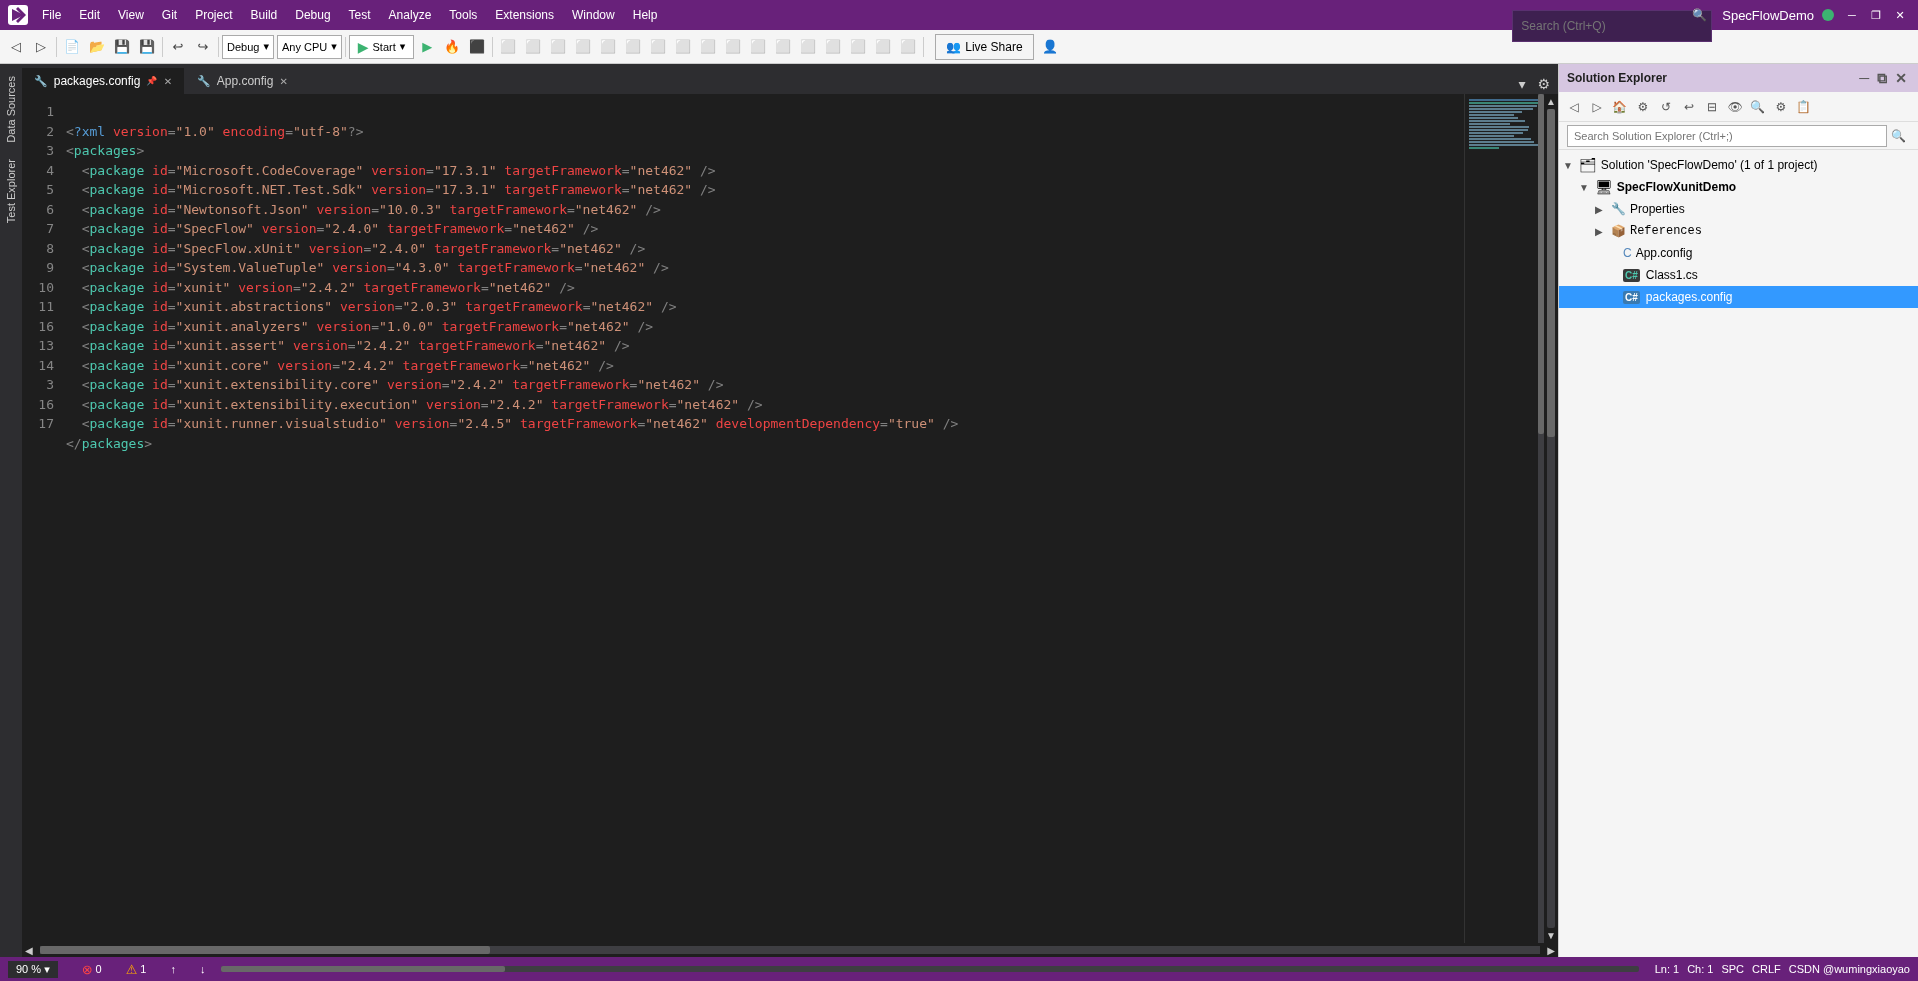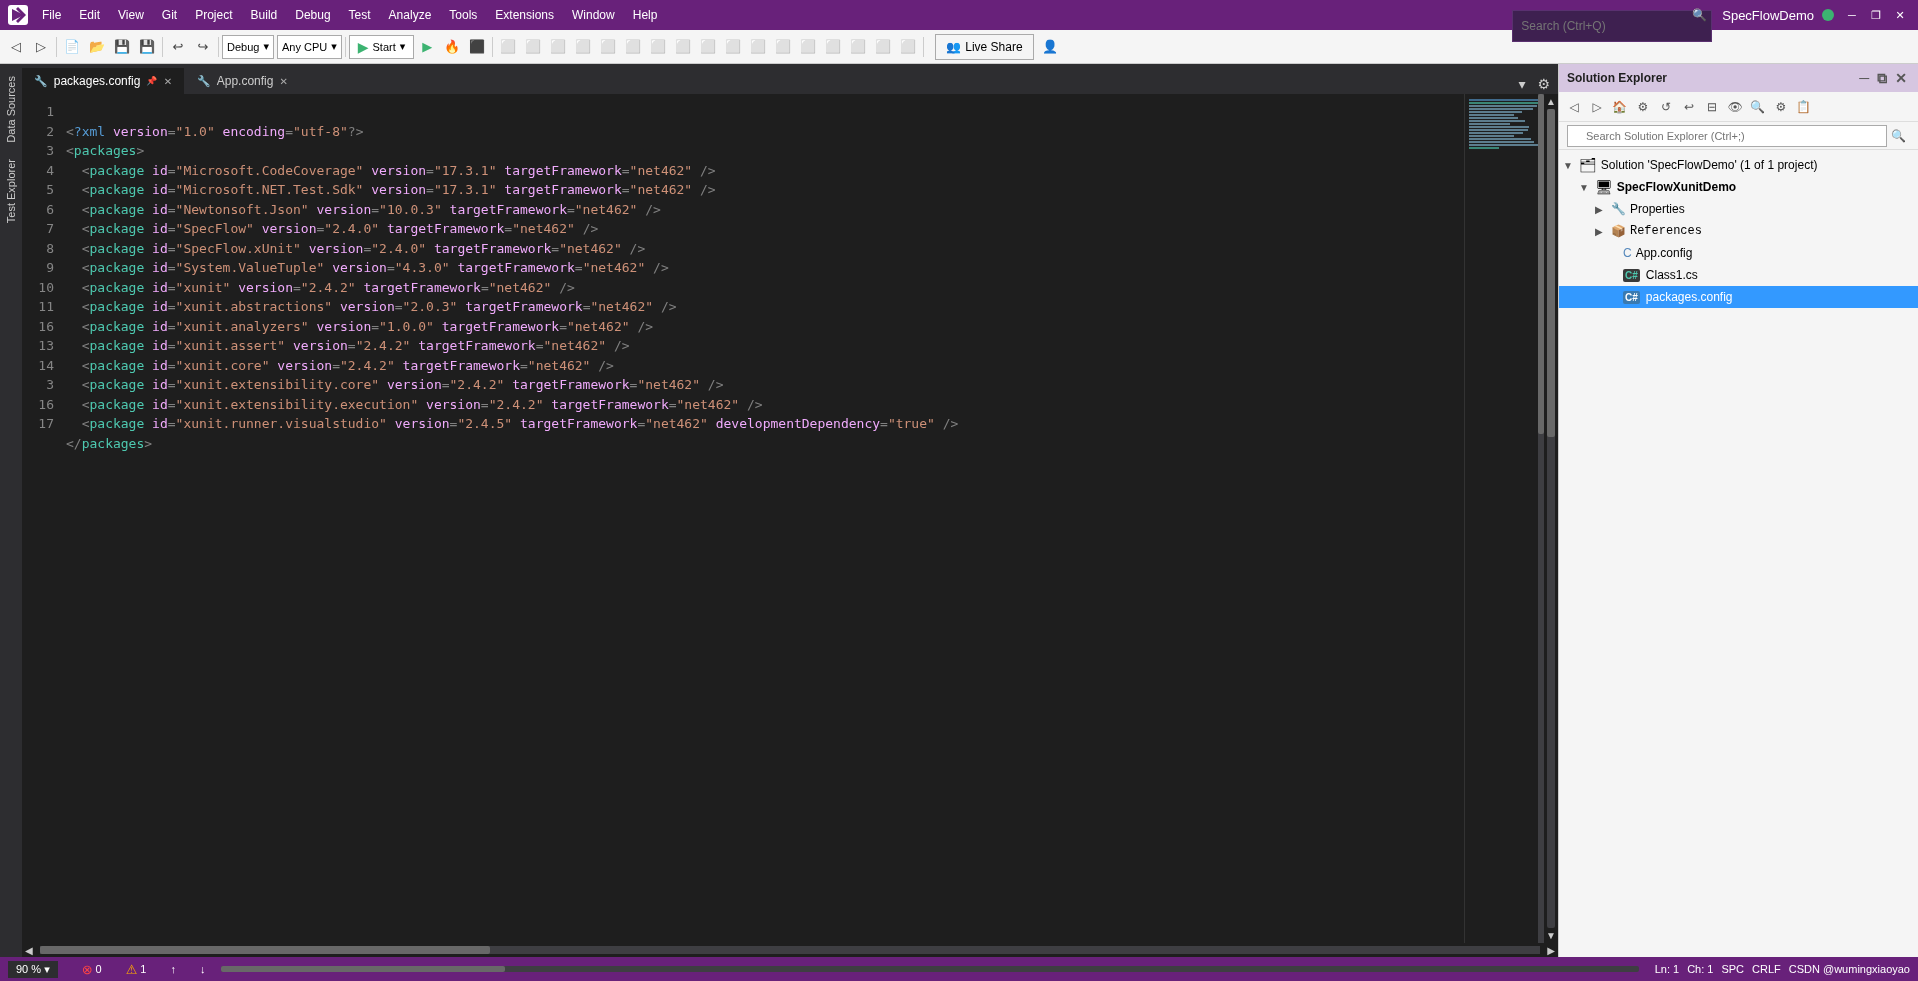--- a/index.html
+++ b/index.html
@@ -168,21 +168,21 @@
       font-family: 'Consolas', monospace;
       font-size: 13px;
       line-height: 1.5;
       padding: 8px 4px;
       overflow-x: auto;
       white-space: pre;
       color: #d4d4d4;
     }
     .xml-decl { color: #569cd6; }
     .xml-tag { color: #4ec9b0; }
-    .xml-attr { color: #f0abfc; }
+    .xml-attr { color: #ef4444; }
     .xml-val { color: #ce9178; }
     .xml-bracket { color: #808080; }
 
     
     #minimap {
       width: 80px;
       background: #1e1e1e;
       border-left: 1px solid #333;
       position: relative;
       overflow: hidden;
@@ -544,21 +544,21 @@
       <div class="se-toolbar-btn">↺</div>
       <div class="se-toolbar-btn">↩</div>
       <div class="se-toolbar-btn">⊟</div>
       <div class="se-toolbar-btn">👁</div>
       <div class="se-toolbar-btn">🔍</div>
       <div class="se-toolbar-btn">⚙</div>
       <div class="se-toolbar-btn">📋</div>
     </div>
 
     <div id="se-search">
-      <input type="text" style="flex: 1 1 0%; border: 1px solid rgb(170, 170, 170); padding: 2px 18px; font-size: 11px; height: 22px;" placeholder="Search Solution Explorer (Ctrl+;)">
+      <input type="text" style="flex: 1 1 0%; border: 1px solid rgb(170, 170, 170); padding: 2px 6px; font-size: 11px; height: 22px;" placeholder="Search Solution Explorer (Ctrl+;)">
       <span style="font-size:12px;color:#555;cursor:pointer;padding:2px 4px;">🔍</span>
     </div>
 
     <div id="se-tree">
 
       <div class="tree-item">
         <span class="tree-arrow">▼</span>
         <span style="font-size:14px;">🗂</span>
         <span style="font-size:12px;">Solution 'SpecFlowDemo' (1 of 1 project)</span>
       </div>

